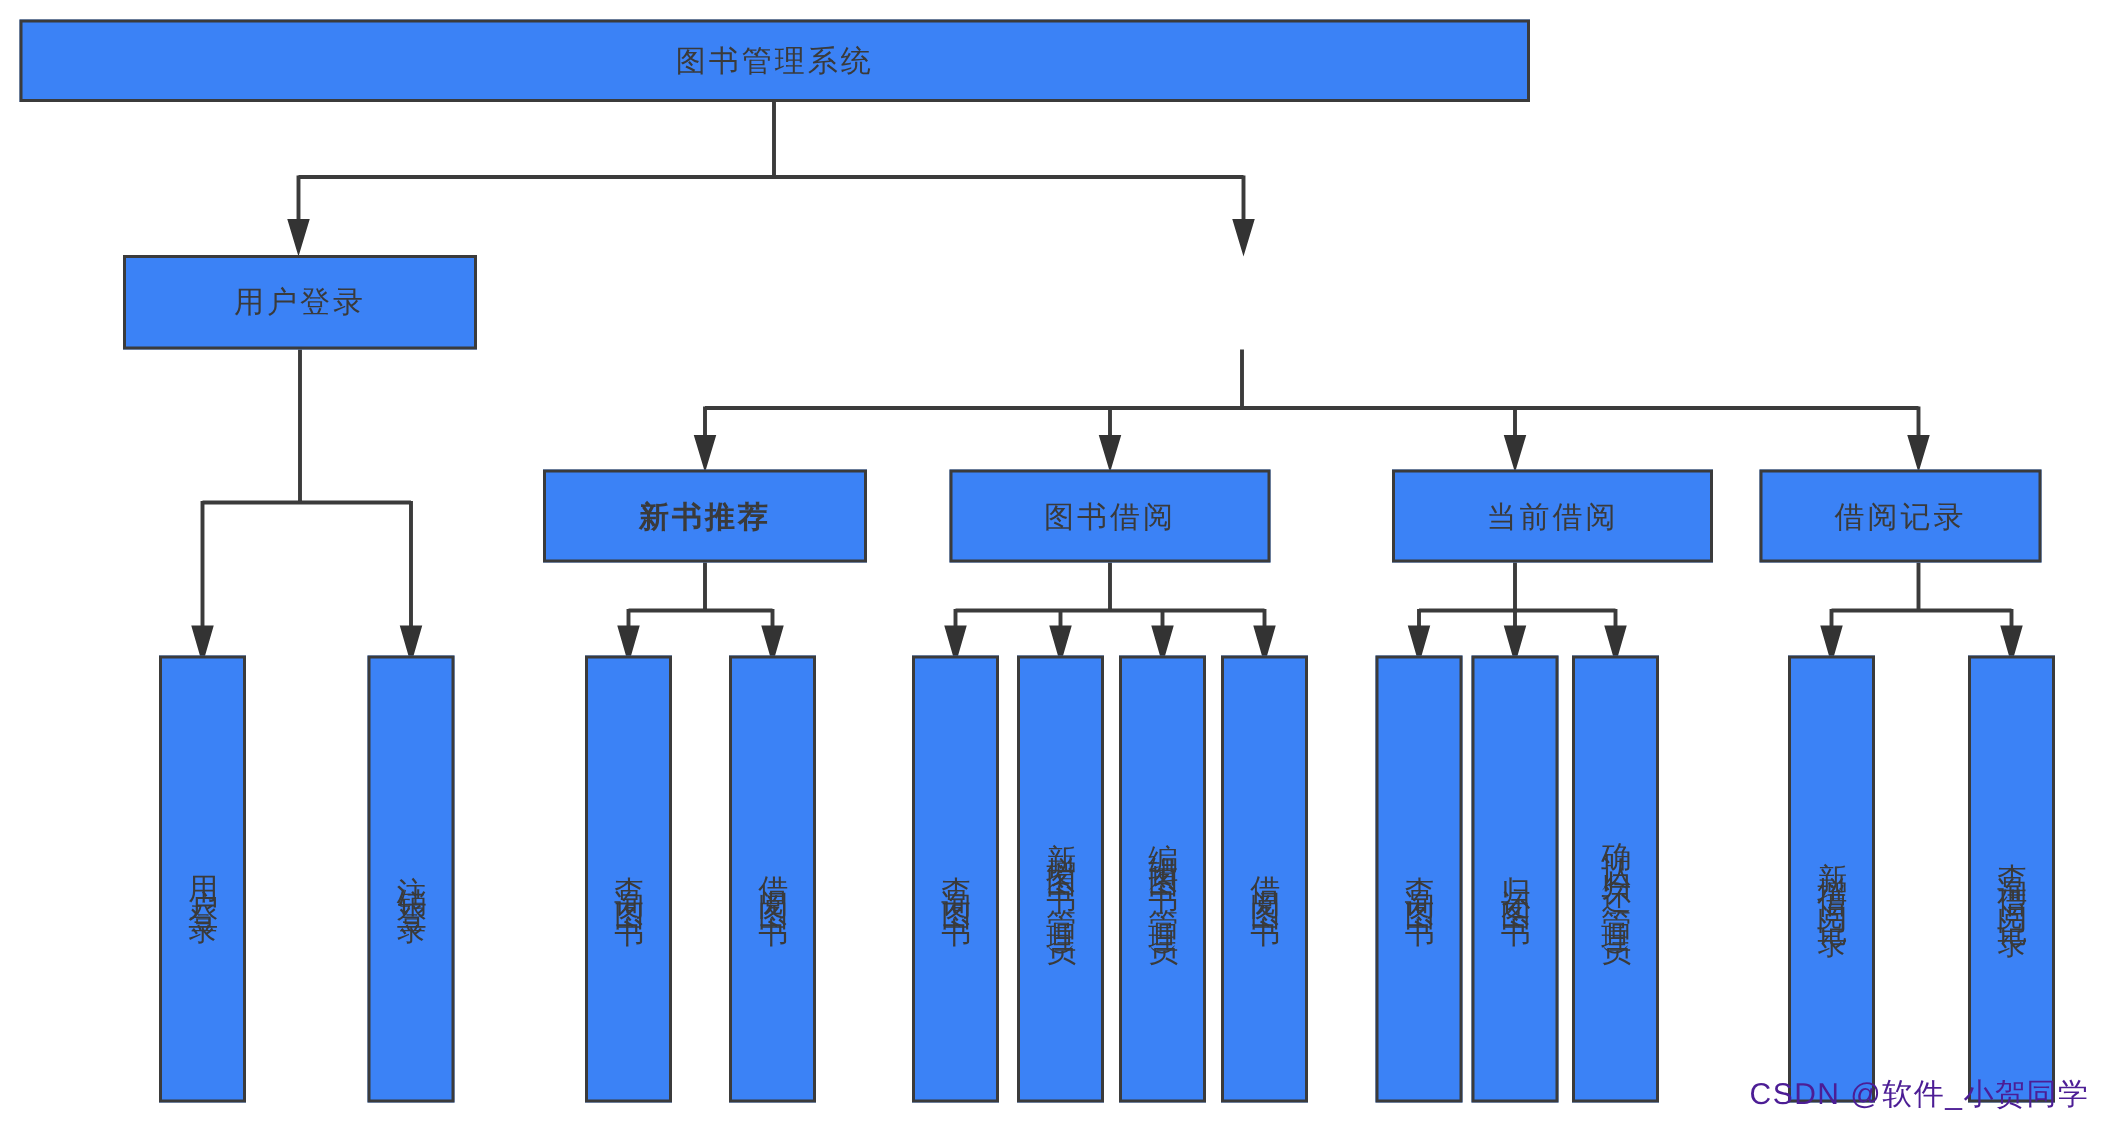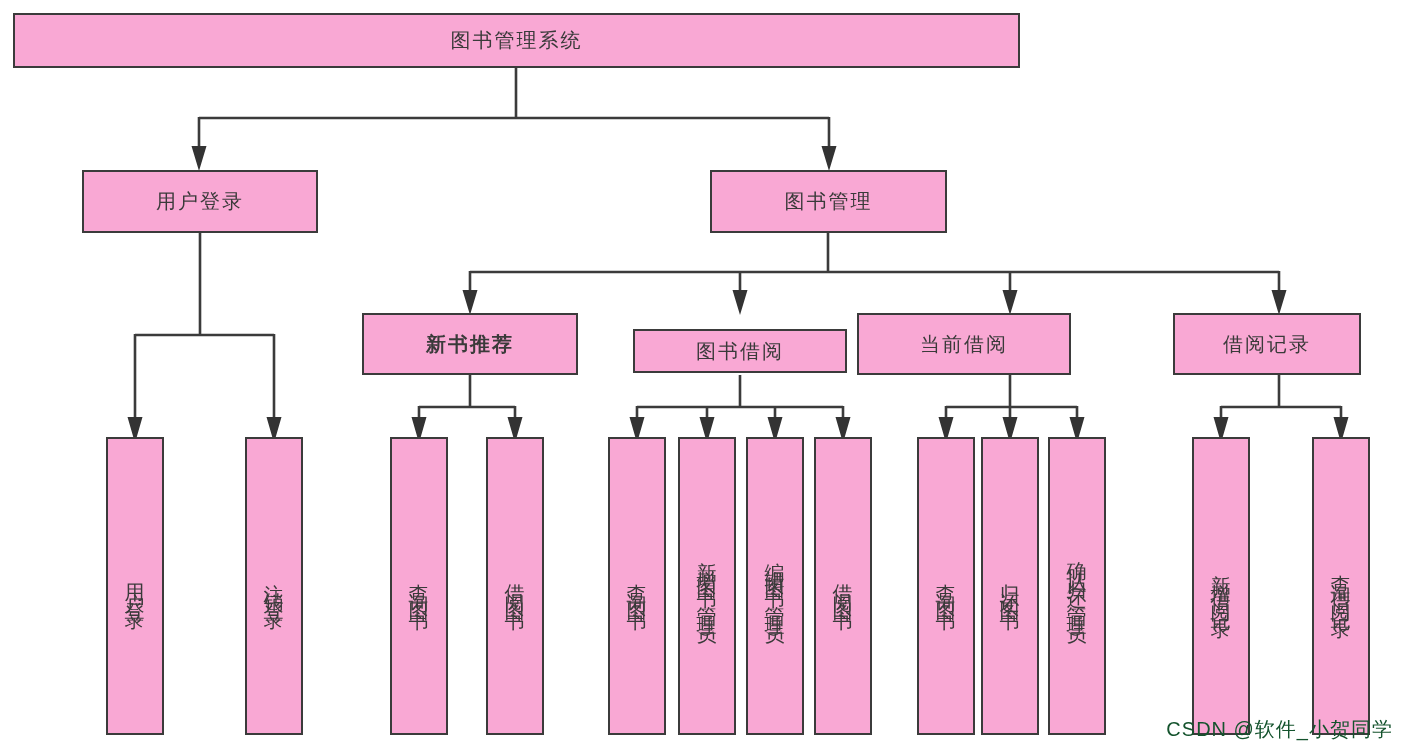--- a/index.html
+++ b/index.html
@@ -18,21 +18,21 @@
   #connectors {
     position: absolute;
     left: 0;
     top: 0;
     width: 1405px;
     height: 747px;
   }
   .node {
     position: absolute;
     box-sizing: border-box;
-    background: #f9a8d4;
+    background: #3b82f6;
     border: 2.5px solid #3b3b3b;
     color: #3a3a3a;
     display: flex;
     align-items: center;
     justify-content: center;
     text-align: right;
   }
   .hbox {
     font-size: 20px;
     letter-spacing: 2px;
@@ -43,21 +43,21 @@
     text-orientation: mixed;
     font-size: 20px;
     letter-spacing: 9px;
     line-height: 1;
   }
   .watermark {
     position: absolute;
     right: 12px;
     top: 716px;
     font-size: 20px;
-    color: #14532d;
+    color: #4c1d95;
     letter-spacing: 1px;
     white-space: nowrap;
   }
 </style>
 </head>
 <body>
 
 <div id="canvas">
 
   <svg id="connectors" viewBox="0 0 1405 747" xmlns="http://www.w3.org/2000/svg">
@@ -94,25 +94,24 @@
       M938.5 417 L953.5 417 L946 443 Z
       M1002.5 417 L1017.5 417 L1010 443 Z
       M1069.5 417 L1084.5 417 L1077 443 Z
       M1213.5 417 L1228.5 417 L1221 443 Z
       M1333.5 417 L1348.5 417 L1341 443 Z"></path>
   </svg>
 
   <div class="node hbox" style="left:13px; top:13px; width:1007px; height:55px;">图书管理系统</div>
 
   <div class="node hbox" style="left:82px; top:170px; width:236px; height:63px;">用户登录</div>
-  <div class="node hbox" style="left:710px; top:170px; width:237px; height:63px;">图书管理</div>
 
   <div class="node hbox" style="left:362px; top:313px; width:216px; height:62px;font-weight:bold;">新书推荐</div>
-  <div class="node hbox" style="left:633px; top:313px; width:214px; height:44px;margin-top:16px;">图书借阅</div>
-  <div class="node hbox" style="left:857px; top:313px; width:214px; height:62px;">当前借阅</div>
+  <div class="node hbox" style="left:633px; top:313px; width:214px; height:62px;">图书借阅</div>
+  <div class="node hbox" style="left:928px; top:313px; width:214px; height:62px;">当前借阅</div>
   <div class="node hbox" style="left:1173px; top:313px; width:188px; height:62px;">借阅记录</div>
 
   <div class="node vbox" style="left:106px; top:437px; width:58px; height:298px;">用户登录</div>
   <div class="node vbox" style="left:245px; top:437px; width:58px; height:298px;">注销登录</div>
 
   <div class="node vbox" style="left:390px; top:437px; width:58px; height:298px;">查询图书</div>
   <div class="node vbox" style="left:486px; top:437px; width:58px; height:298px;">借阅图书</div>
 
   <div class="node vbox" style="left:608px; top:437px; width:58px; height:298px;">查询图书</div>
   <div class="node vbox" style="left:678px; top:437px; width:58px; height:298px;">新增图书（管理员）</div>

